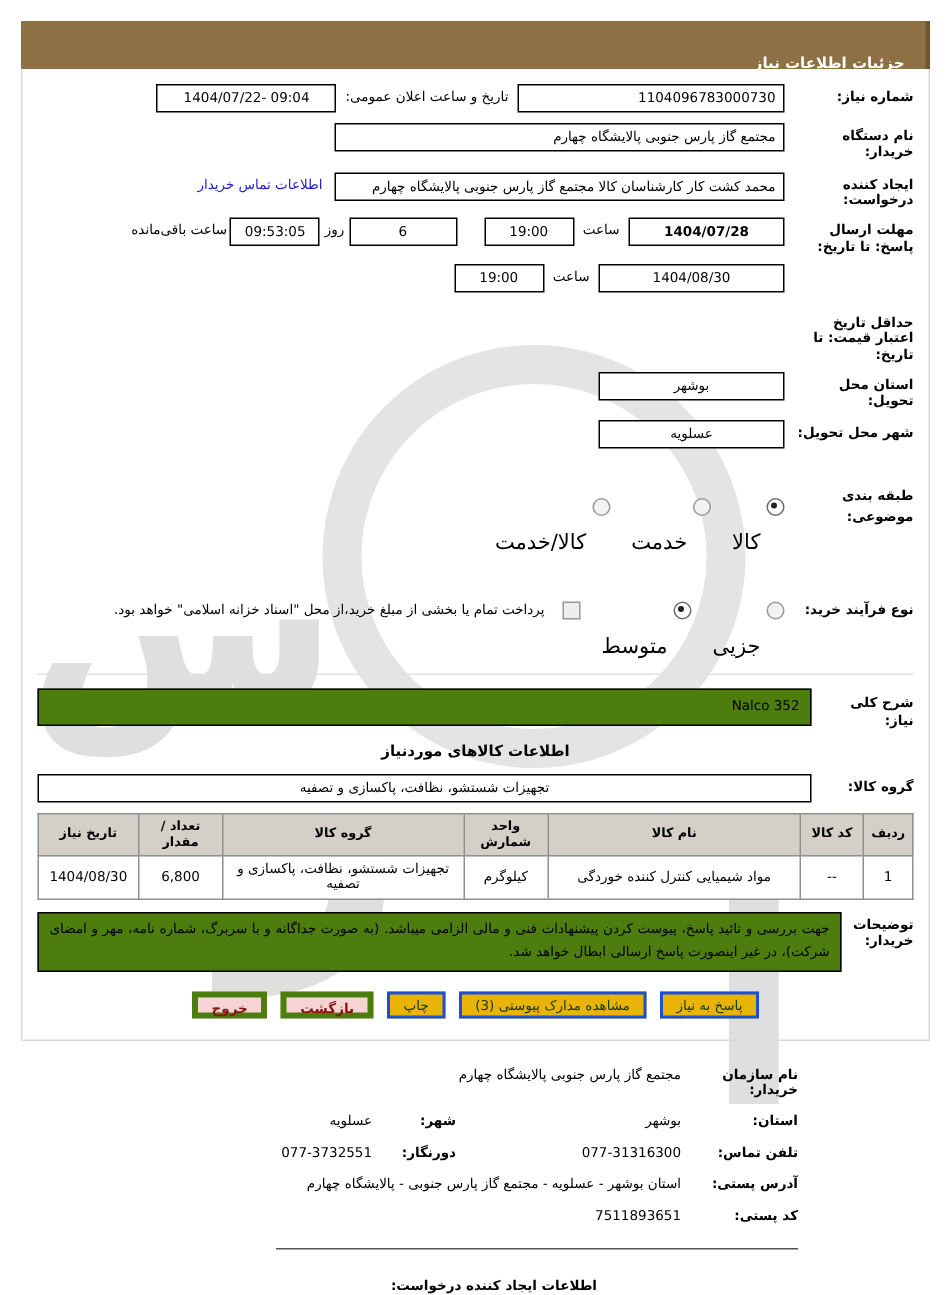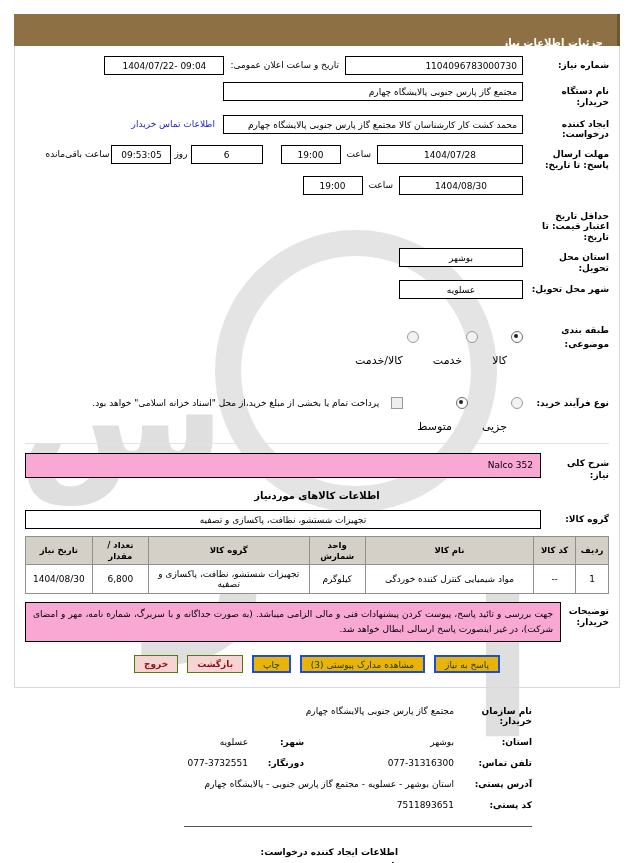--- a/index.html
+++ b/index.html
@@ -149,30 +149,30 @@
     background: #222;
   }
   .cbox {
     width: 10px; height: 10px;
     border: 1px solid #9a9a9a;
     background: #eeeeee;
     display: inline-block;
     margin-left: 4px;
     flex: 0 0 auto;
   }
-  .opt-lbl { font-size: 11px; margin-top: 48px; }
+  .opt-lbl { font-size: 14px; margin-top: 48px; }
   .note { font-size: 9px; margin-right: 4px; }
 
   
   .hr { border-top: 1px solid #e2e2e2; margin: 10px 0 9px 0; }
 
   
   .desc-box {
     border: 1px solid #000000;
-    background: #f9a8d4;
+    background: #4d7c0f;
     padding: 4px 7px;
     font-size: 9px;
     line-height: 1.65;
     box-sizing: border-box;
   }
   .desc-line { display: block; }
   .ltr { direction: ltr; text-align: right; unicode-bidi: embed; }
 
   .sub-head {
     font-weight: bold;
@@ -223,21 +223,21 @@
     white-space: nowrap;
     text-align: center;
   }
   .btn.green {
     background: #eab308;
     border: 2px solid #1d4ed8;
     color: #123a12;
   }
   .btn.pink {
     background: #f6d4d4;
-    border: 1px solid #4d7c0f;
+    border: 4px solid #4d7c0f;
     color: #8a1212;
     font-weight: bold;
   }
 
   
   .kv {
     display: flex;
     align-items: flex-start;
     margin-bottom: 11px;
     font-size: 9px;
@@ -309,21 +309,21 @@
     </div>
 
     <div class="frow">
       <div class="flabel w-lbl" style="line-height:1.15;">ایجاد کننده درخواست:</div>
       <div class="box" style="width:300px;">محمد کشت کار  کارشناسان کالا مجتمع گاز پارس جنوبی پالایشگاه چهارم</div>
       <a class="link" href="#">اطلاعات تماس خریدار</a>
     </div>
 
     <div class="frow">
       <div class="flabel w-lbl" style="line-height:1.15;">مهلت ارسال پاسخ: تا تاریخ:</div>
-      <div class="box ctr" style="width:146px;">1404/07/28</div>
+      <div class="box ctr" style="width:104px;font-weight:bold;">1404/07/28</div>
       <div class="inline-lbl">ساعت</div>
       <div class="box ctr" style="width:60px;">19:00</div>
       <div style="width:18px;flex:0 0 auto;"></div>
       <div class="box ctr" style="width:72px;">6</div>
       <div class="inline-lbl" style="padding:0 3px;">روز</div>
       <div class="box ctr" style="width:60px;">09:53:05</div>
       <div class="inline-lbl" style="padding:0 2px;">ساعت باقی‌مانده</div>
     </div>
 
     <div class="frow">

